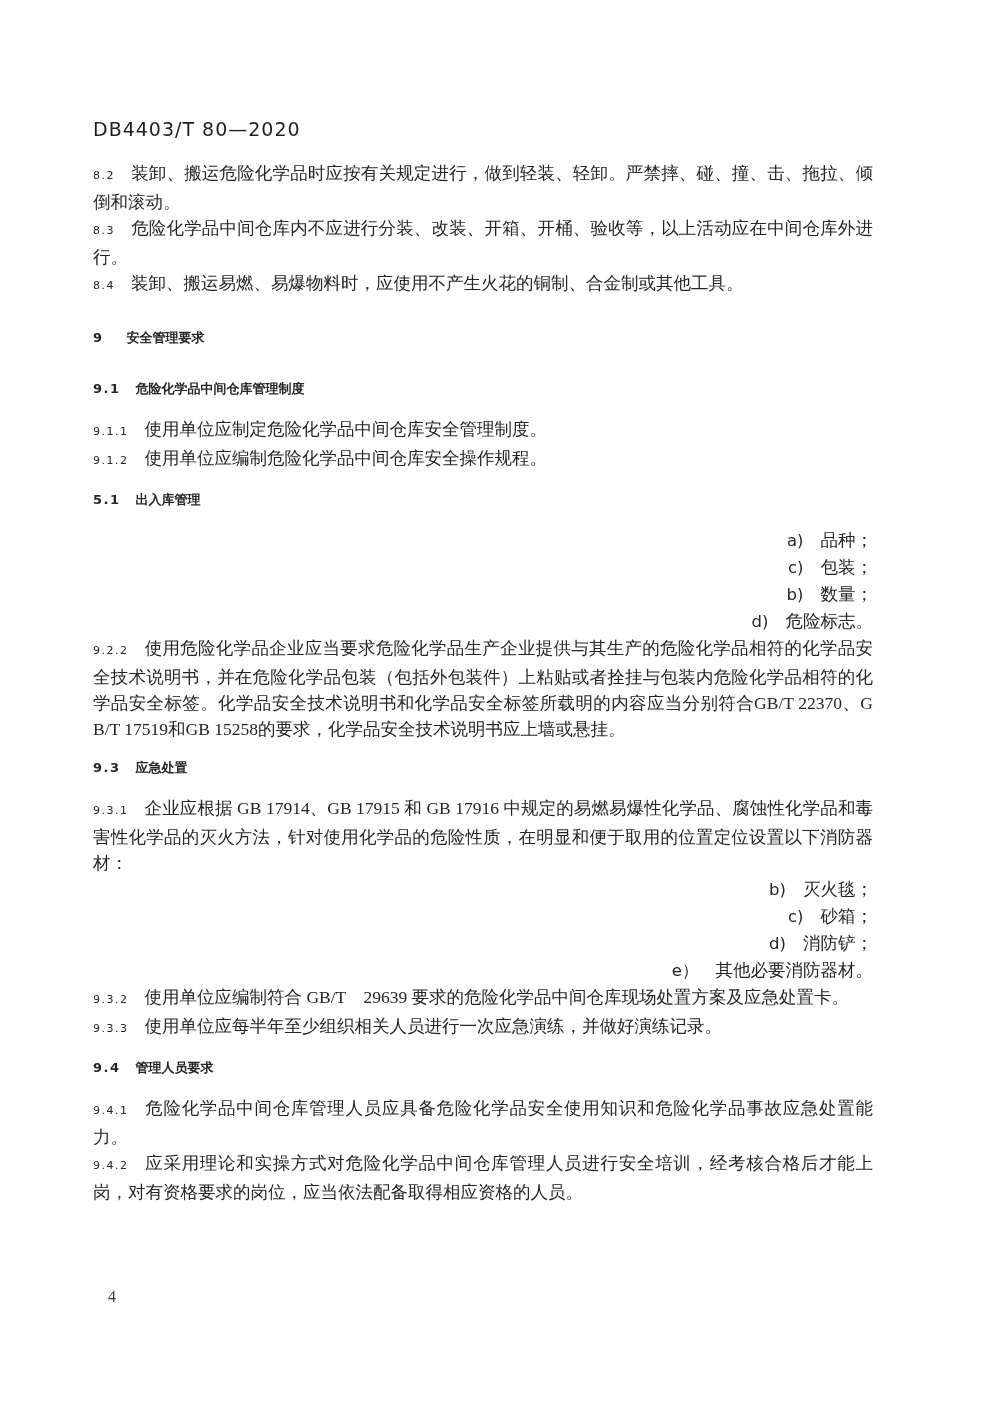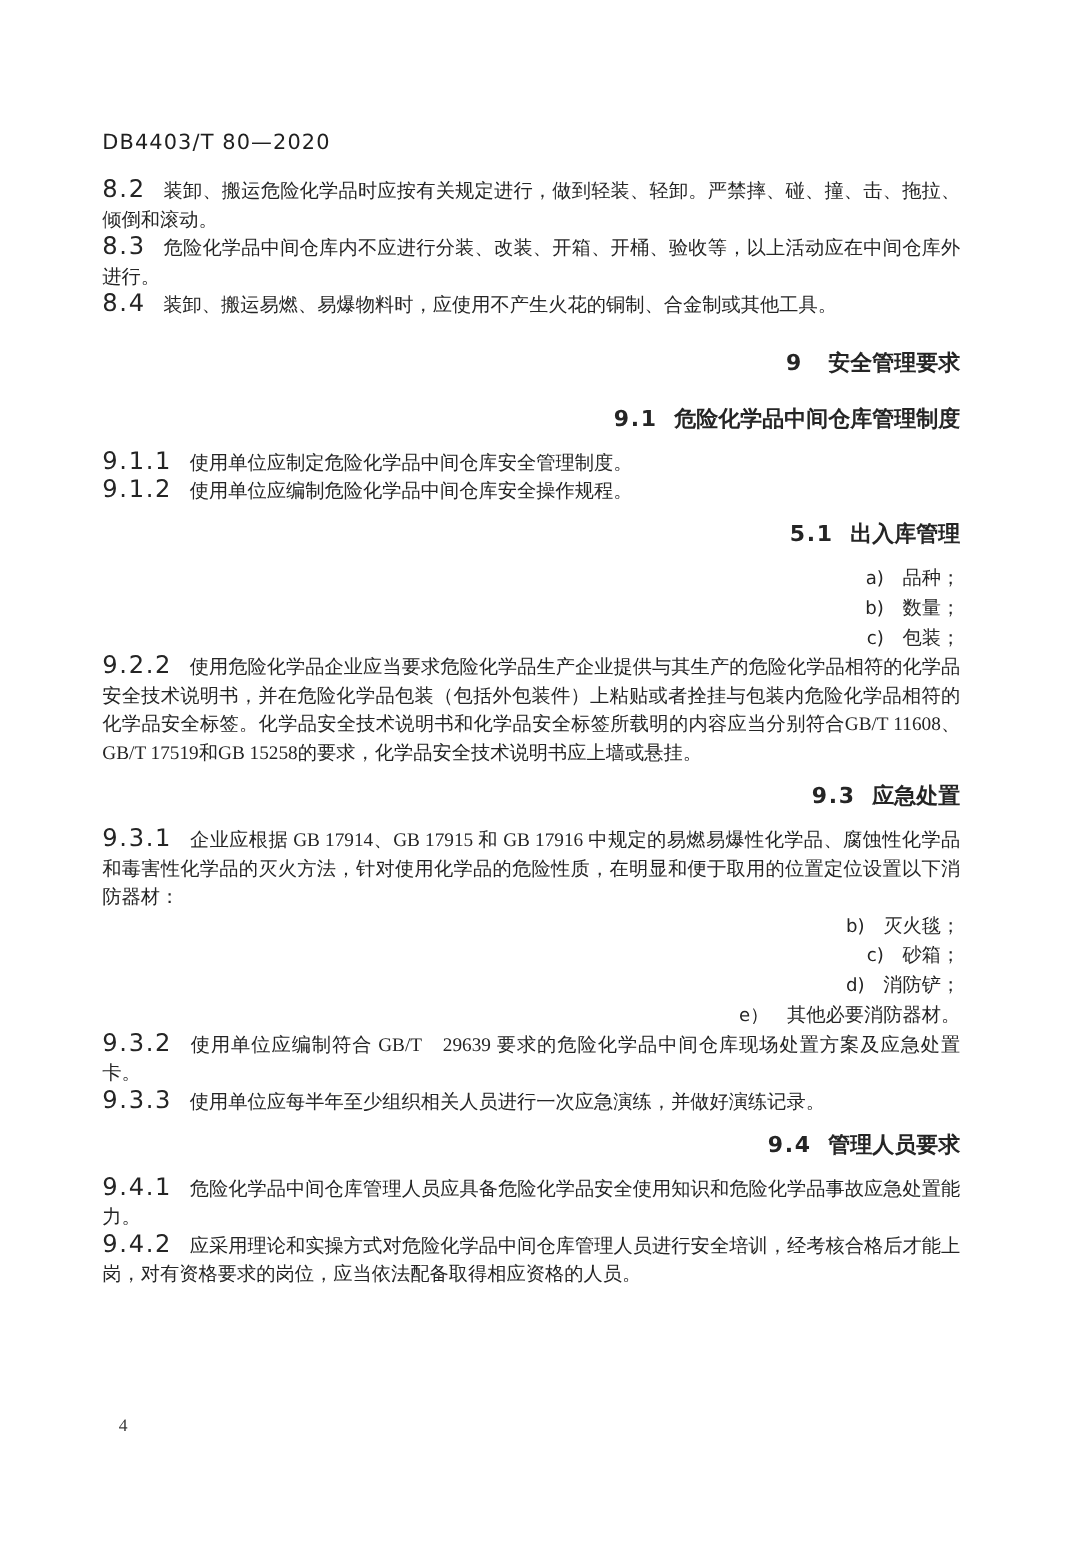--- a/index.html
+++ b/index.html
@@ -25,30 +25,30 @@
   }
   .doc-body p {
     margin:0;
     font-size:17.5px;
     line-height:26px;
     text-align:justify;
     word-break:break-all;
   }
   p.clause .num {
     font-family:"DejaVu Sans", sans-serif;
-    font-size:22px;
+    font-size:11px;
     letter-spacing:1.5px;
     margin-right:16px;
     white-space:nowrap;
   }
   p.heading1, p.heading2 {
     font-weight:bold;
     font-family:"DejaVu Sans", sans-serif;
-    text-align:right;
-    font-size:20px;
+    text-align:left;
+    font-size:13px;
   }
   p.heading1 { padding:26px 0 12px 0; }
   p.heading2 { padding:13px 0 14px 0; }
   p.heading1 .num { margin-right:23px; letter-spacing:1.5px; }
   p.heading2 .num { margin-right:15px; letter-spacing:1.5px; }
   p.list-item {
     padding-left:54px;
     text-align:right;
   }
   p.list-item .num {
@@ -72,23 +72,24 @@
   <div class="doc-body">
       <p class="clause"><span class="num">8.2</span><span class="txt">装卸、搬运危险化学品时应按有关规定进行，做到轻装、轻卸。严禁摔、碰、撞、击、拖拉、倾倒和滚动。</span></p>
       <p class="clause"><span class="num">8.3</span><span class="txt">危险化学品中间仓库内不应进行分装、改装、开箱、开桶、验收等，以上活动应在中间仓库外进行。</span></p>
       <p class="clause"><span class="num">8.4</span><span class="txt">装卸、搬运易燃、易爆物料时，应使用不产生火花的铜制、合金制或其他工具。</span></p>
       <p class="heading1"><span class="num">9</span><span class="txt">安全管理要求</span></p>
       <p class="heading2"><span class="num">9.1</span><span class="txt">危险化学品中间仓库管理制度</span></p>
       <p class="clause"><span class="num">9.1.1</span><span class="txt">使用单位应制定危险化学品中间仓库安全管理制度。</span></p>
       <p class="clause"><span class="num">9.1.2</span><span class="txt">使用单位应编制危险化学品中间仓库安全操作规程。</span></p>
       <p class="heading2"><span class="num">5.1</span><span class="txt">出入库管理</span></p>
       <p class="list-item"><span class="num">a)</span><span class="txt">品种；</span></p>
+      <p class="list-item"><span class="num">c)</span><span class="txt">包装；</span></p>
       <p class="list-item"><span class="num">b)</span><span class="txt">数量；</span></p>
-      <p class="list-item"><span class="num">c)</span><span class="txt">包装；</span></p>
-      <p class="clause"><span class="num">9.2.2</span><span class="txt">使用危险化学品企业应当要求危险化学品生产企业提供与其生产的危险化学品相符的化学品安全技术说明书，并在危险化学品包装（包括外包装件）上粘贴或者拴挂与包装内危险化学品相符的化学品安全标签。化学品安全技术说明书和化学品安全标签所载明的内容应当分别符合GB/T 11608、GB/T 17519和GB 15258的要求，化学品安全技术说明书应上墙或悬挂。</span></p>
+      <p class="list-item"><span class="num">d)</span><span class="txt">危险标志。</span></p>
+      <p class="clause"><span class="num">9.2.2</span><span class="txt">使用危险化学品企业应当要求危险化学品生产企业提供与其生产的危险化学品相符的化学品安全技术说明书，并在危险化学品包装（包括外包装件）上粘贴或者拴挂与包装内危险化学品相符的化学品安全标签。化学品安全技术说明书和化学品安全标签所载明的内容应当分别符合GB/T 22370、GB/T 17519和GB 15258的要求，化学品安全技术说明书应上墙或悬挂。</span></p>
       <p class="heading2"><span class="num">9.3</span><span class="txt">应急处置</span></p>
       <p class="clause"><span class="num">9.3.1</span><span class="txt">企业应根据 GB 17914、GB 17915 和 GB 17916 中规定的易燃易爆性化学品、腐蚀性化学品和毒害性化学品的灭火方法，针对使用化学品的危险性质，在明显和便于取用的位置定位设置以下消防器材：</span></p>
       <p class="list-item"><span class="num">b)</span><span class="txt">灭火毯；</span></p>
       <p class="list-item"><span class="num">c)</span><span class="txt">砂箱；</span></p>
       <p class="list-item"><span class="num">d)</span><span class="txt">消防铲；</span></p>
       <p class="list-item"><span class="num">e）</span><span class="txt">其他必要消防器材。</span></p>
       <p class="clause"><span class="num">9.3.2</span><span class="txt">使用单位应编制符合 GB/T　29639 要求的危险化学品中间仓库现场处置方案及应急处置卡。</span></p>
       <p class="clause"><span class="num">9.3.3</span><span class="txt">使用单位应每半年至少组织相关人员进行一次应急演练，并做好演练记录。</span></p>
       <p class="heading2"><span class="num">9.4</span><span class="txt">管理人员要求</span></p>
       <p class="clause"><span class="num">9.4.1</span><span class="txt">危险化学品中间仓库管理人员应具备危险化学品安全使用知识和危险化学品事故应急处置能力。</span></p>

